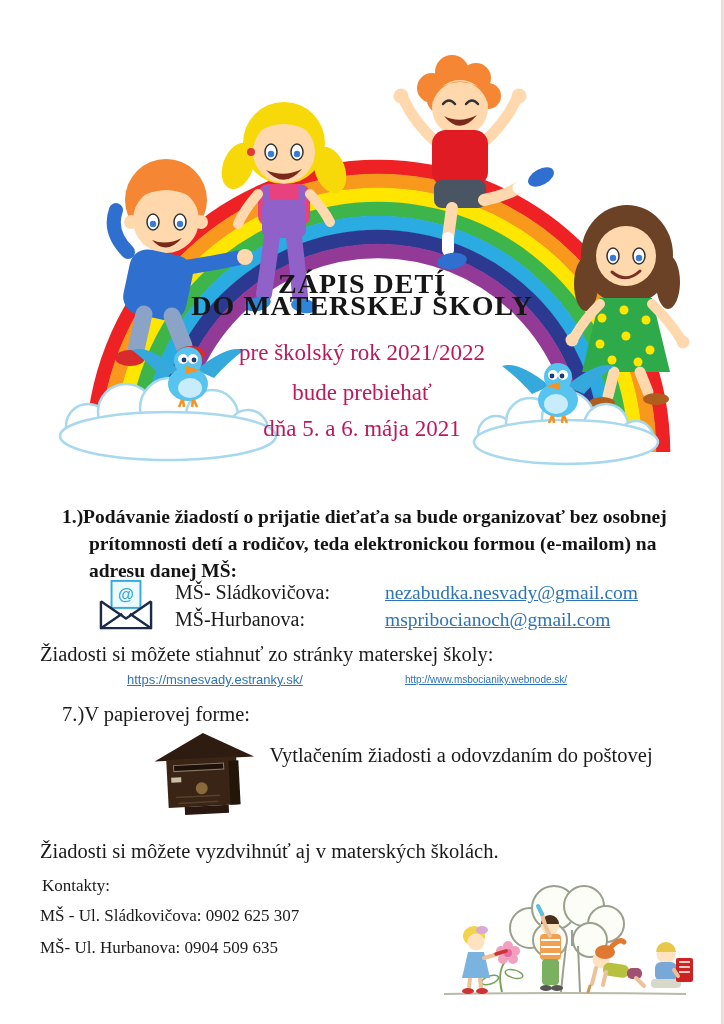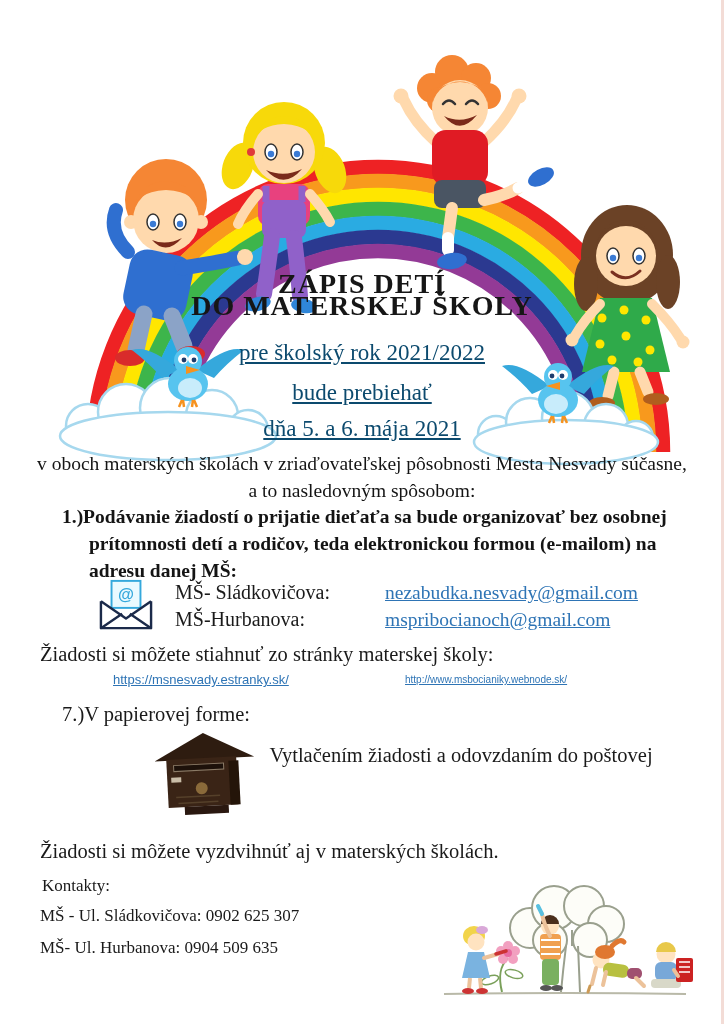--- a/index.html
+++ b/index.html
@@ -4,21 +4,21 @@
 <style>
   html,body{margin:0;padding:0;background:#e9e9e9;}
   .page{
     position:relative;width:724px;height:1024px;background:#ffffff;
     font-family:"Liberation Serif",serif;color:#1a1a1a;overflow:hidden;
     margin:0 auto;
   }
   .abs{position:absolute;}
   .center{text-align:center;left:0;width:724px;}
   .title-main{font-size:28px;font-weight:bold;letter-spacing:1px;color:#161616;}
-  .title-sub{font-size:23px;color:#0c4a6e;text-decoration:underline;}
+  .title-sub{font-size:23px;color:#be185d;}
   .body-text{font-size:19.5px;line-height:27px;color:#141414;}
   .hang{padding-left:27px;text-indent:-27px;}
   .label-text{font-size:20px;}
   .heading-text{font-size:20.5px;}
   a.doc-link{color:#2e74b5;text-decoration:underline;cursor:pointer;}
   .email-link{font-size:19.5px;}
   .small-link-1{font-family:"Liberation Sans",sans-serif;font-size:13px;}
   .small-link-2{font-family:"Liberation Sans",sans-serif;font-size:10px;}
   .contact-text{font-size:17px;}
   .mail-lines{font-size:20.5px;line-height:38px;text-align:center;}
@@ -198,39 +198,38 @@
       <path d="M-6 26 l-3 7 M-5 26 l1 7 M6 26 l3 7 M5 26 l-1 7" stroke="#f6921e" stroke-width="2.5"></path>
     </g>
   </svg>
 
   <div class="abs center title-main" style="top:268px;">ZÁPIS DETÍ</div>
   <div class="abs center title-main" style="top:290px;">DO MATERSKEJ ŠKOLY</div>
   <div class="abs center title-sub" style="top:340px;">pre školský rok 2021/2022</div>
   <div class="abs center title-sub" style="top:380px;">bude prebiehať</div>
   <div class="abs center title-sub" style="top:416px;">dňa 5. a 6. mája 2021</div>
 
-  <div class="abs body-text" style="top:450px;left:32px;width:660px;text-align:center;">v oboch materských školách  v zriaďovateľskej pôsobnosti Mesta Nesvady súčasne, a to nasledovným spôsobom:</div>
 
   <div class="abs body-text hang" style="top:503px;left:62px;width:592px;font-weight:bold;">1.)Podávanie žiadostí o prijatie dieťaťa sa bude organizovať bez osobnej prítomnosti detí a rodičov, teda elektronickou formou (e-mailom) na adresu danej MŠ:</div>
 
   <svg class="abs" style="left:97px;top:578px;" width="58" height="54" viewBox="0 0 60 56">
     <rect x="15" y="3" width="30" height="28" fill="#eafaff" stroke="#35a8dc" stroke-width="2"></rect>
     <text x="30" y="23" font-family="Liberation Sans, sans-serif" font-size="17" font-weight="bold" fill="#35a8dc" text-anchor="middle">@</text>
     <path d="M4 24 L30 42 L56 24" fill="none" stroke="#1b2a4a" stroke-width="2.5" stroke-linejoin="round"></path>
     <path d="M4 24 L4 52 L56 52 L56 24" fill="none" stroke="#1b2a4a" stroke-width="2.5" stroke-linejoin="round"></path>
     <path d="M4 52 L26 37 M56 52 L34 37" fill="none" stroke="#1b2a4a" stroke-width="2.5"></path>
   </svg>
 
   <div class="abs label-text" style="top:581px;left:175px;">MŠ- Sládkovičova:</div>
   <a class="abs doc-link email-link" href="#" style="top:582px;left:385px;">nezabudka.nesvady@gmail.com</a>
   <div class="abs label-text" style="top:608px;left:175px;">MŠ-Hurbanova:</div>
   <a class="abs doc-link email-link" href="#" style="top:609px;left:385px;">mspribocianoch@gmail.com</a>
 
   <div class="abs heading-text" style="top:643px;left:40px;">Žiadosti si môžete stiahnuť zo stránky  materskej školy:</div>
-  <a class="abs doc-link small-link-1" href="#" style="top:672px;left:113px;text-decoration:underline;">https://msnesvady.estranky.sk/</a>
+  <a class="abs doc-link small-link-1" href="#" style="top:672px;left:127px;text-decoration:underline;">https://msnesvady.estranky.sk/</a>
   <a class="abs doc-link small-link-2" href="#" style="top:674px;left:405px;">http://www.msbocianiky.webnode.sk/</a>
 
   <div class="abs heading-text" style="top:703px;left:62px;">7.)V papierovej forme:</div>
 
   <svg class="abs" style="left:155px;top:732px;" width="100" height="84" viewBox="0 0 100 84">
     <g transform="rotate(-3 50 42)">
       <polygon points="50,1 100,27 0,27" fill="#2e1c10"></polygon>
       <rect x="12" y="26" width="70" height="48" fill="#3a2416"></rect>
       <rect x="74" y="30" width="10" height="44" fill="#241509"></rect>
       <rect x="19" y="32" width="50" height="6" fill="#1d110a" stroke="#8a7a66" stroke-width="1"></rect>

